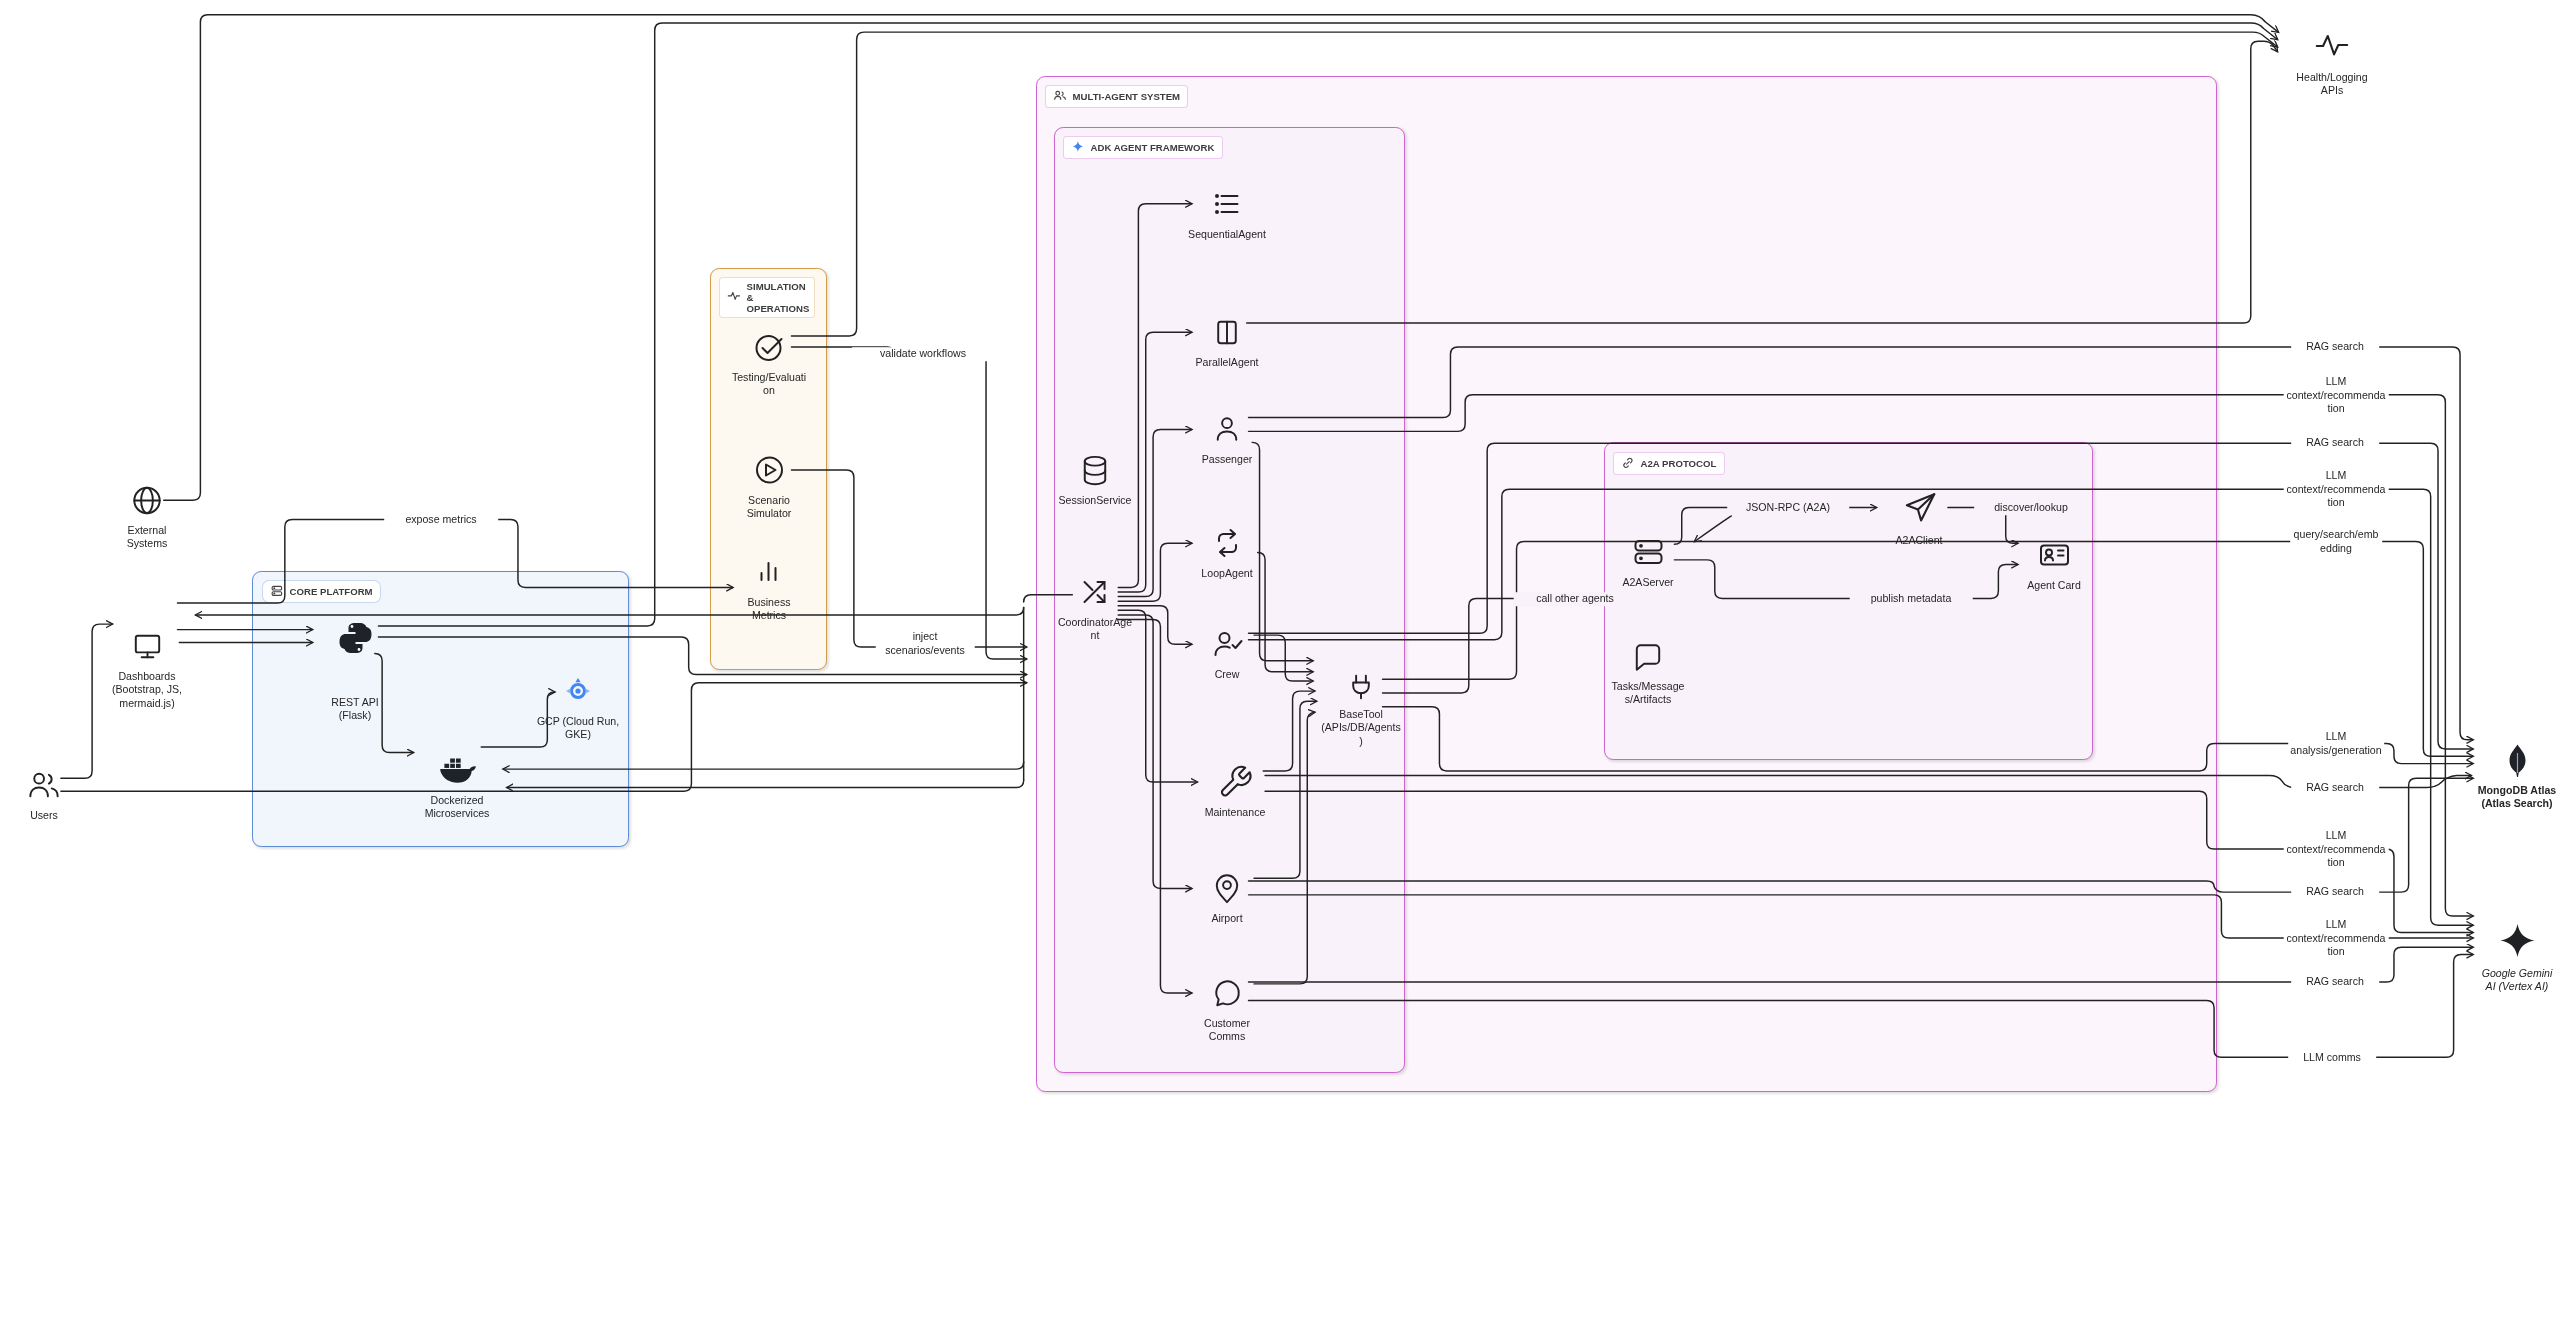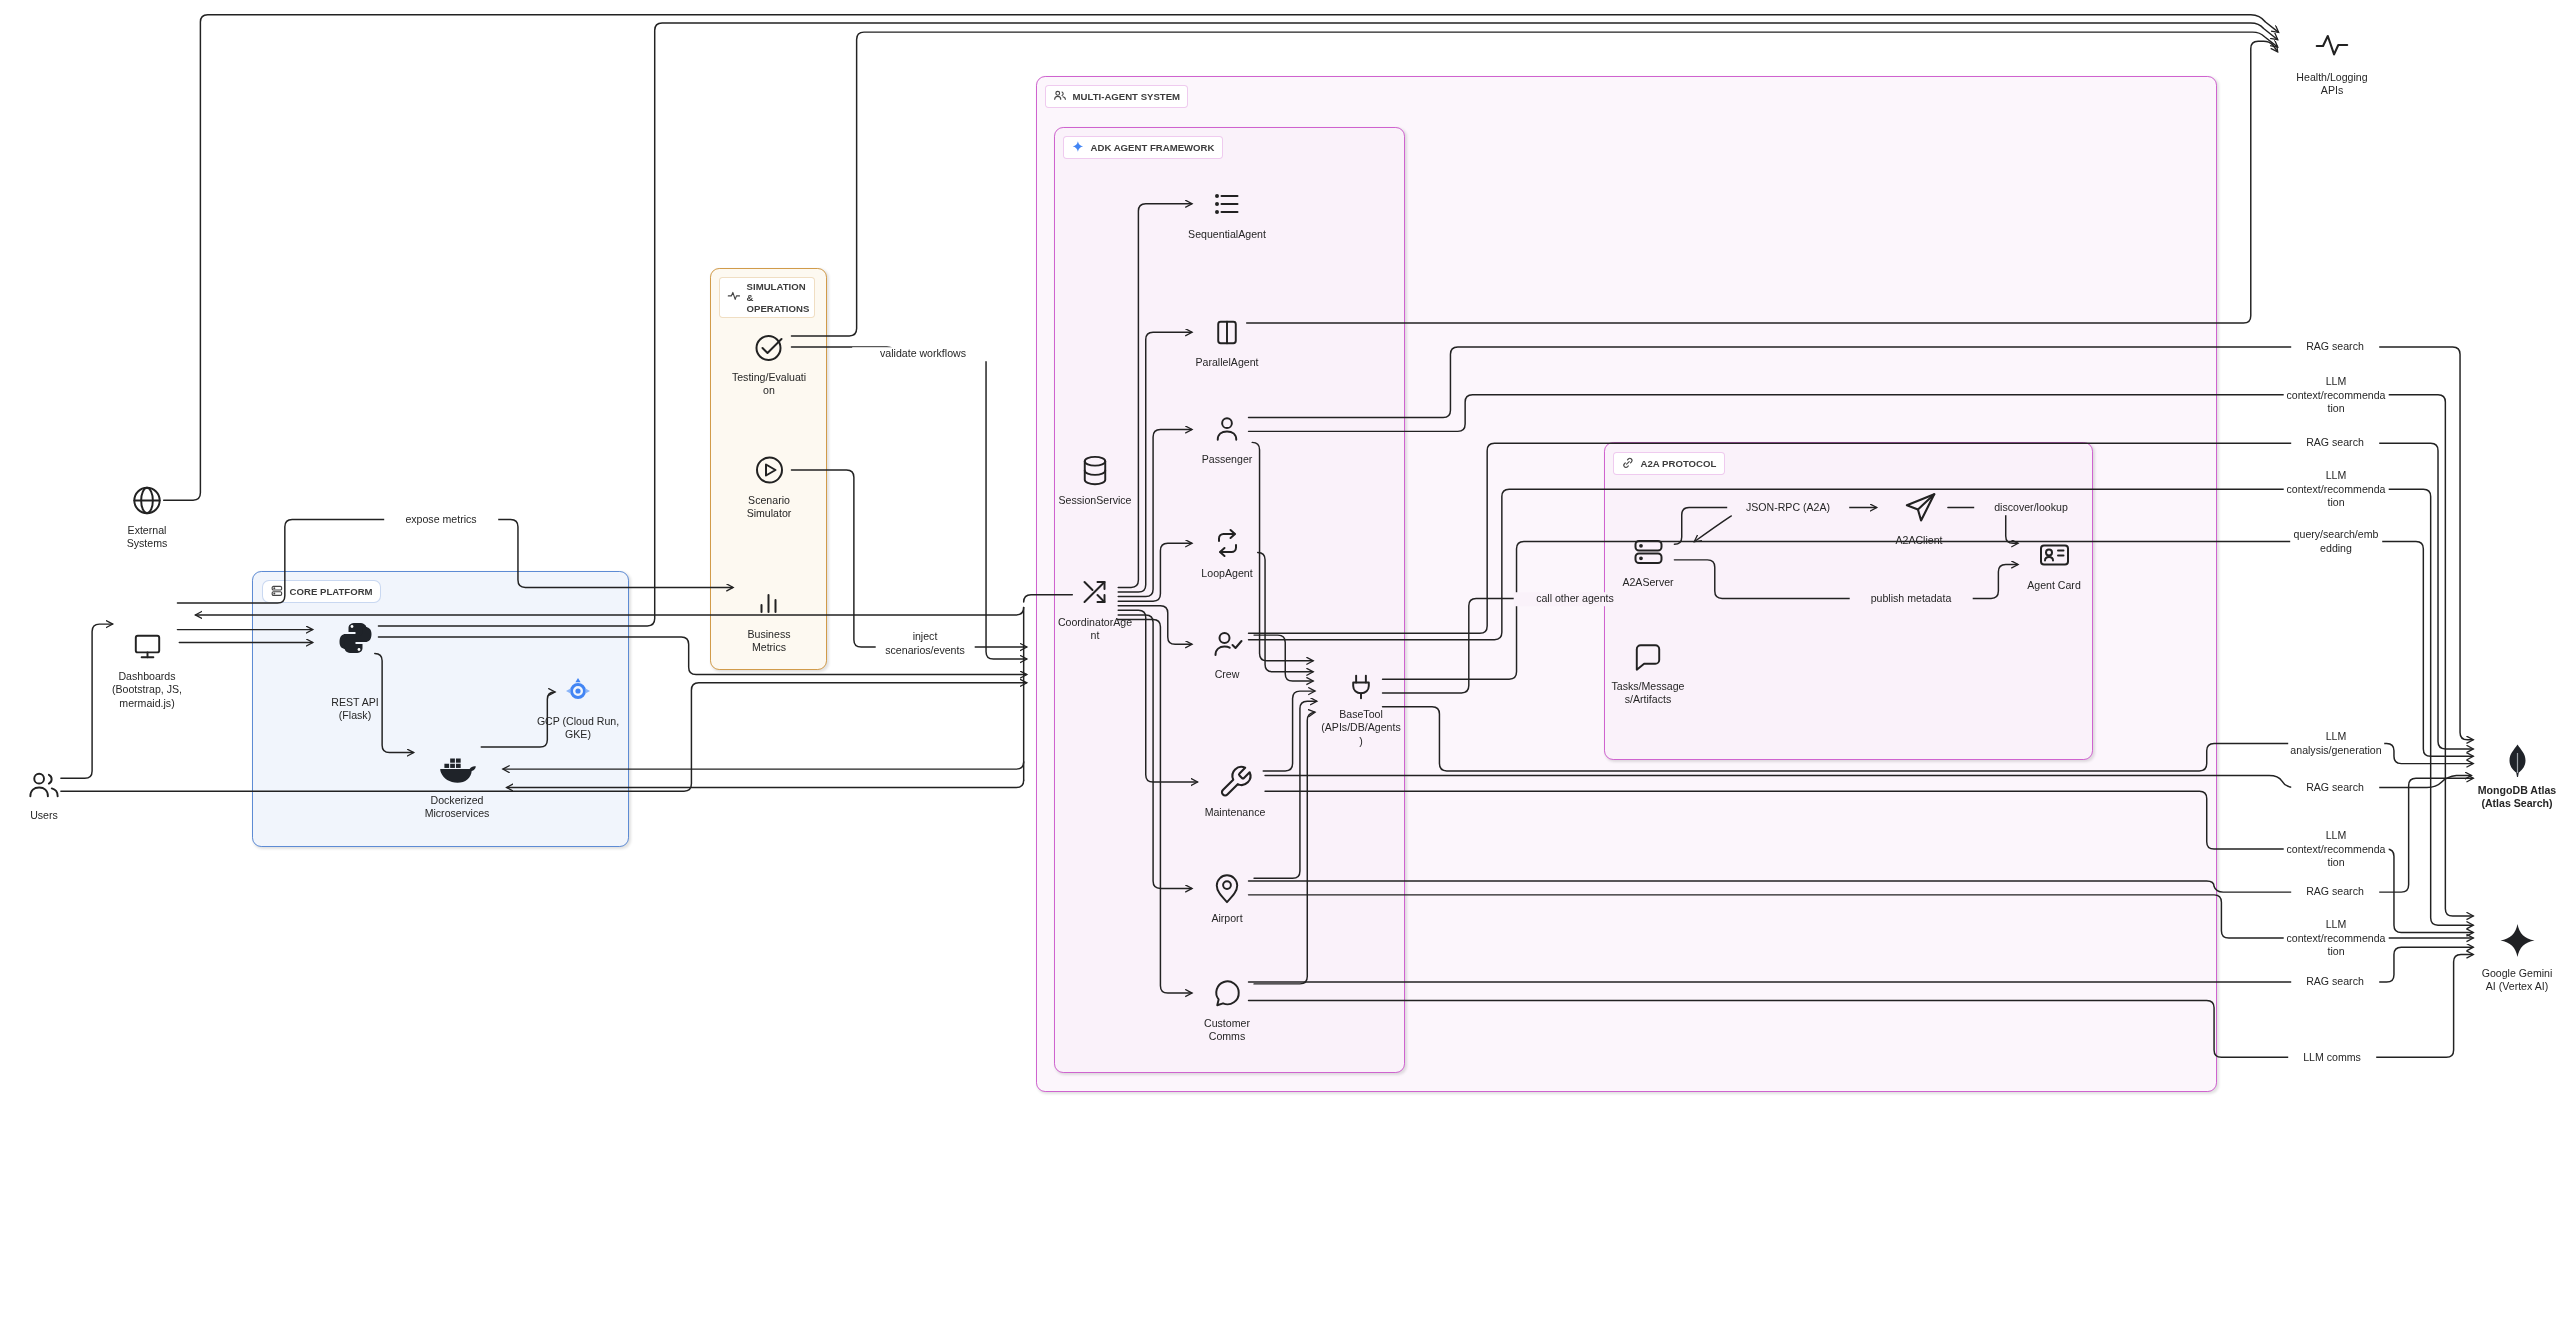--- a/index.html
+++ b/index.html
@@ -188,21 +188,21 @@
           </svg></div>
         <div class="node-label" style="width: 75px;">Testing/Evaluation</div>
       </div>
       <div class="node" style="left: 769px; top: 450px; transform: translateX(-50%);">
         <div class="icon-wrap"><svg width="40" height="40" viewBox="0 0 40 40" fill="none" stroke="#222" stroke-width="2" stroke-linecap="round" stroke-linejoin="round">
             <circle cx="20" cy="20" r="12.5"></circle>
             <path d="M16.5 14.5L26 20l-9.5 5.5z"></path>
           </svg></div>
         <div class="node-label" style="width: 73px;">Scenario Simulator</div>
       </div>
-      <div class="node" style="left: 769px; top: 584px; transform: translateX(-50%); justify-content: center;">
+      <div class="node" style="left: 769px; top: 552px; transform: translateX(-50%); justify-content: center;">
         <div class="icon-wrap"><svg width="40" height="40" viewBox="0 0 40 40" fill="none" stroke="#222" stroke-width="2" stroke-linecap="round" stroke-linejoin="round">
             <line x1="12" y1="28" x2="12" y2="21"></line>
             <line x1="19" y1="28" x2="19" y2="11"></line>
             <line x1="26" y1="28" x2="26" y2="16"></line>
           </svg></div>
         <div class="node-label" style="width: 73px;">Business Metrics</div>
       </div>
       <div class="node" style="left: 1095px; top: 451px; transform: translateX(-50%);">
         <div class="icon-wrap"><svg width="39" height="39" viewBox="0 0 40 40" fill="none" stroke="#222" stroke-width="2" stroke-linecap="round" stroke-linejoin="round">
             <ellipse cx="20" cy="10.5" rx="10.5" ry="4.5"></ellipse>
@@ -331,21 +331,21 @@
           </svg></div>
         <div class="node-label" style="width: 79px;">Health/Logging APIs</div>
       </div>
       <div class="node" style="left: 2517px; top: 740px; transform: translateX(-50%); font-weight: bold;">
         <div class="icon-wrap"><svg width="40" height="40" viewBox="0 0 40 40">
             <path d="M20 4.5c3.5 5.5 8 9 8 16 0 6.5-4.5 10.5-6.7 12l-.8 4.5h-1l-.8-4.5C16.5 31 12 27 12 20.5c0-7 4.5-10.5 8-16z" fill="#1f2329"></path>
             <line x1="20" y1="13" x2="20" y2="33" stroke="#9aa0a6" stroke-width="1.2"></line>
           </svg></div>
         <div class="node-label" style="width: 81px;">MongoDB Atlas (Atlas Search)</div>
       </div>
-      <div class="node" style="left: 2517px; top: 919px; transform: translateX(-50%);">
+      <div class="node" style="left: 2517px; top: 919px; transform: translateX(-50%); font-style: italic;">
         <div class="icon-wrap"><svg width="44" height="44" viewBox="0 0 40 40">
             <path d="M20 4.5C21.5 13 26.5 18 35.5 19.5 26.5 21 21.5 26 20 34.5 18.5 26 13.5 21 4.5 19.5 13.5 18 18.5 13 20 4.5z" fill="#202124"></path>
           </svg></div>
         <div class="node-label" style="width: 83px;">Google Gemini AI (Vertex AI)</div>
       </div>
     </div>
   <div id="labels-layer">
       <div class="edge-label" style="left: 441px; top: 520px; width: 110px; background: rgb(255, 255, 255);">expose metrics</div>
       <div class="edge-label" style="left: 923px; top: 354px; width: 138px; background: rgb(255, 255, 255);">validate workflows</div>
       <div class="edge-label" style="left: 925px; top: 644px; width: 95px; background: rgb(255, 255, 255);">inject scenarios/events</div>

